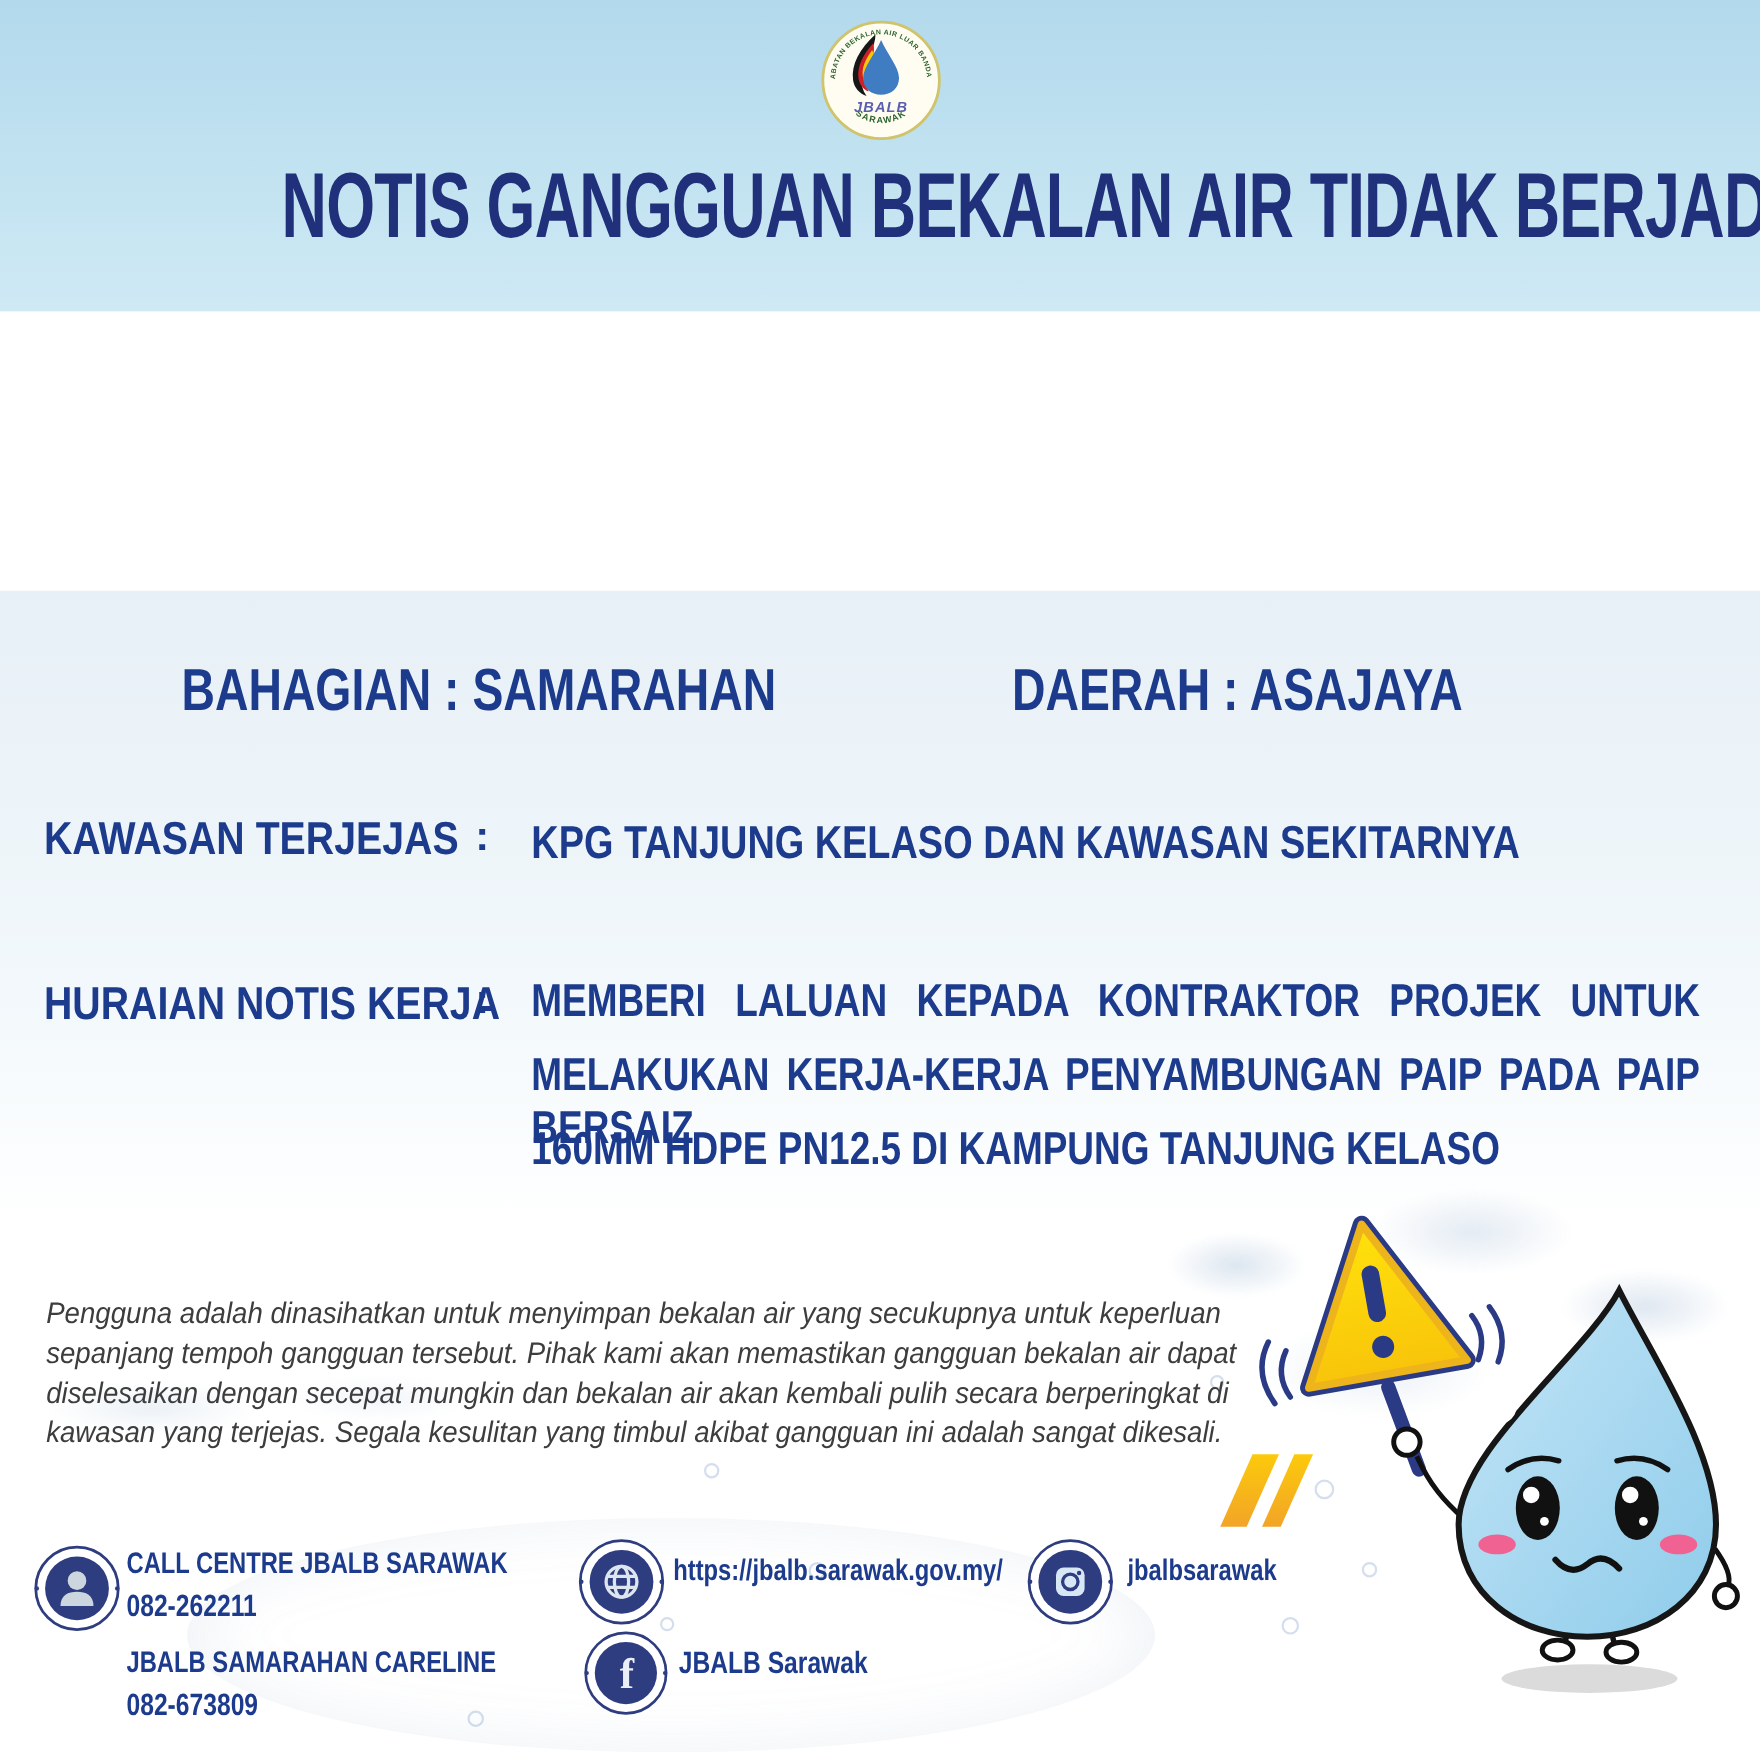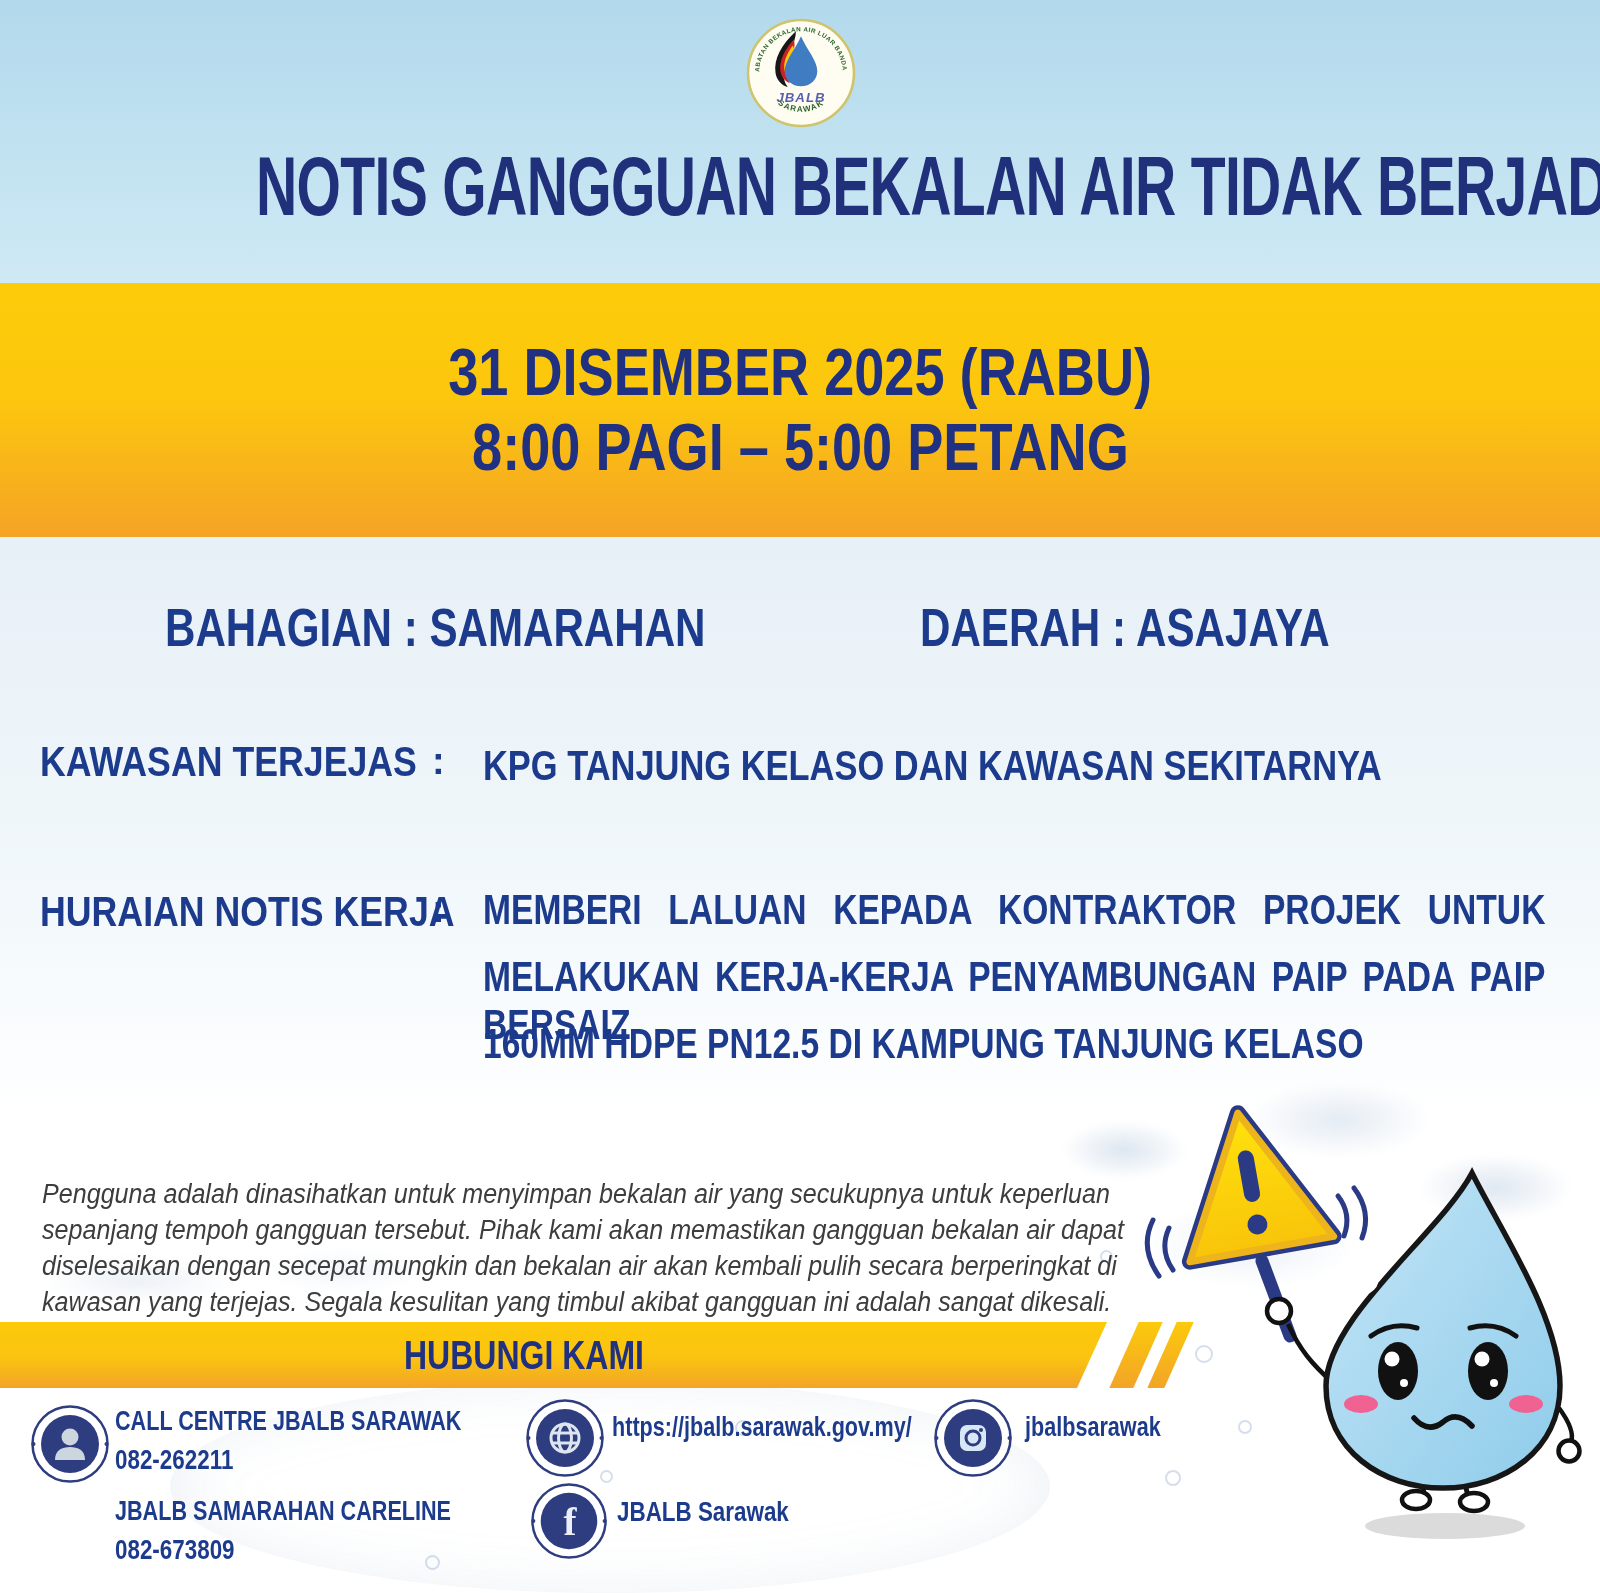--- a/index.html
+++ b/index.html
@@ -89,24 +89,20 @@
         <path d="M49 13 C35 26 27 40 29 54 C30 61 35 66 41 68 C34 58 35 44 43 32 C47 25 49 19 49 13 Z" fill="#171717"></path>
         <path d="M47 21 C38 31 32 42 34 53 C35 58 38 62 43 64 C38 55 39 44 46 34 C48 29 48 25 47 21 Z" fill="#ce2127"></path>
         <path d="M46 27 C40 35 36 44 38 52 C39 56 41 59 45 61 C42 53 43 44 48 36 C49 33 47 30 46 27 Z" fill="#f9c808"></path>
         <path d="M54 18 C49 30 38 42 38 52 C38 61 45 67 54 67 C63 67 70 61 70 52 C70 42 59 30 54 18 Z" fill="#3f7cc1"></path>
       </g>
       <text x="54" y="82" font-size="13" font-weight="bold" font-style="italic" fill="#5a5fae" text-anchor="middle" letter-spacing="1">JBALB</text>
     </svg>
     <div class="title">NOTIS GANGGUAN BEKALAN AIR TIDAK BERJADUAL</div>
   </div>
 
-  <div class="date-banner">
-    <div class="date-line">31 DISEMBER 2025 (RABU)</div>
-    <div class="date-line">8:00 PAGI – 5:00 PETANG</div>
-  </div>
 
   <div class="body-bg"></div>
 
   <div class="splash splash-a"></div>
   <div class="splash splash-b"></div>
   <div class="splash splash-c"></div>
   <div class="bub" style="left:1195px;top:1345px;width:14px;height:14px;"></div>
   <div class="bub" style="left:1238px;top:1420px;width:10px;height:10px;"></div>
   <div class="bub" style="left:1165px;top:1470px;width:12px;height:12px;"></div>
   <div class="bub" style="left:640px;top:1330px;width:10px;height:10px;"></div>
@@ -136,23 +132,20 @@
   <div class="huraian-line just" style="top:953px;">MELAKUKAN KERJA-KERJA PENYAMBUNGAN PAIP PADA PAIP BERSAIZ</div>
   <div class="huraian-line" style="top:1020px;">160MM HDPE PN12.5 DI KAMPUNG TANJUNG KELASO</div>
 
   <div class="advisory">
     <div>Pengguna adalah dinasihatkan untuk menyimpan bekalan air yang secukupnya untuk keperluan</div>
     <div>sepanjang tempoh gangguan tersebut. Pihak kami akan memastikan gangguan bekalan air dapat</div>
     <div>diselesaikan dengan secepat mungkin dan bekalan air akan kembali pulih secara berperingkat di</div>
     <div>kawasan yang terjejas. Segala kesulitan yang timbul akibat gangguan ini adalah sangat dikesali.</div>
   </div>
 
-  <div class="contact-banner">
-    <span>HUBUNGI KAMI</span>
-  </div>
   <div class="stripe stripe1"></div>
   <div class="stripe stripe2"></div>
 
   <svg class="c-icon" style="left:30px;top:1404px;" viewBox="0 0 80 80">
     <circle cx="40" cy="40" r="37.5" fill="#fff" stroke="#2e3c80" stroke-width="2.5"></circle>
     <circle cx="40" cy="40" r="29" fill="#2e3c80"></circle>
     <circle cx="3.5" cy="40" r="2" fill="#2e3c80"></circle>
       <circle cx="76.5" cy="40" r="2" fill="#2e3c80"></circle>
     <circle cx="40" cy="33" r="8.5" fill="#ccd6de"></circle>
     <path d="M25 56 C25 46 32 43 40 43 C48 43 55 46 55 56 Z" fill="#ccd6de"></path>

